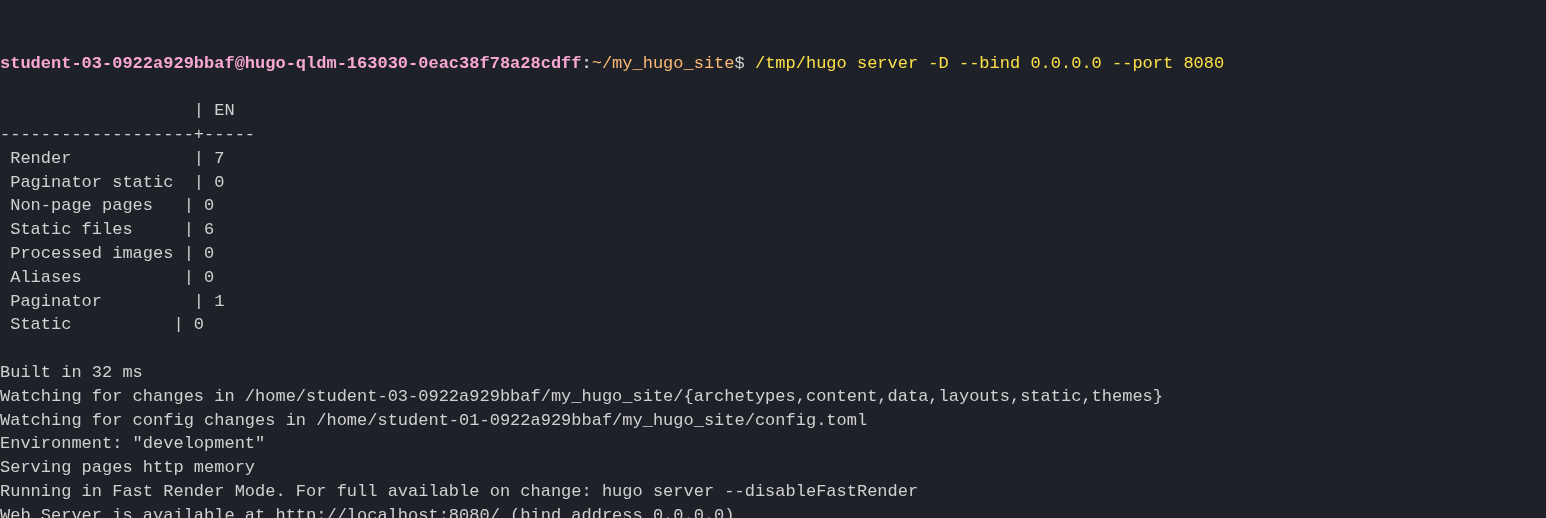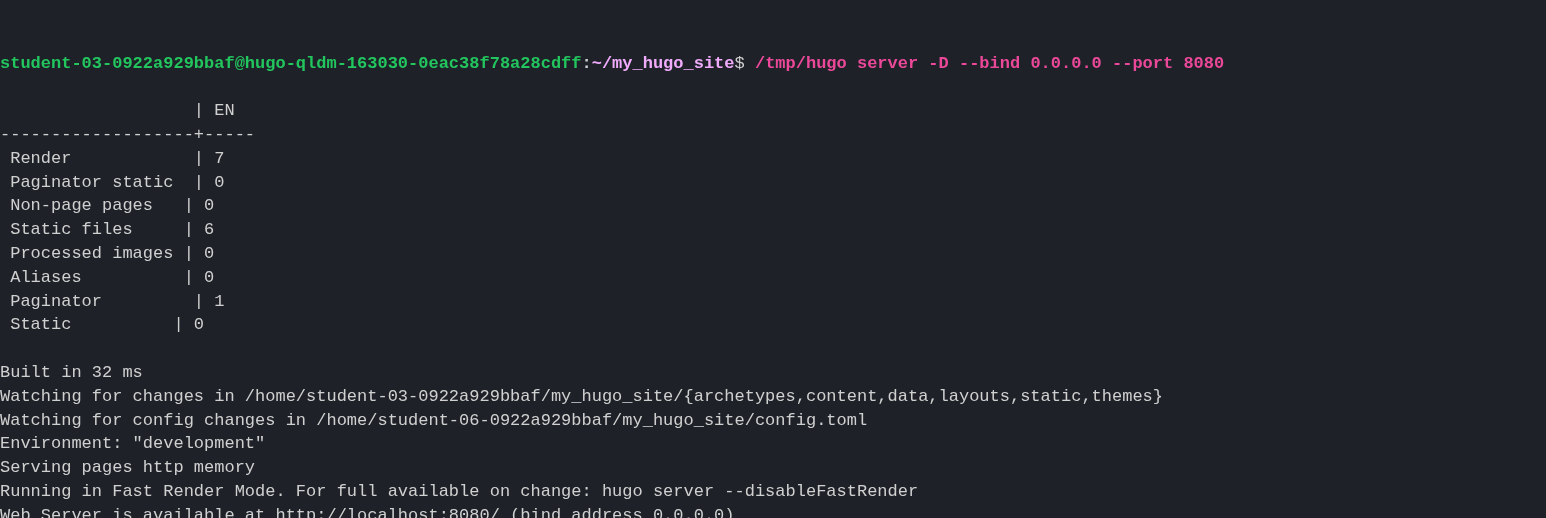--- a/index.html
+++ b/index.html
@@ -13,37 +13,36 @@
       font-family: 'Consolas', 'Monaco', 'Courier New', monospace;
       font-size: 17px;
       line-height: 1.4;
       padding: 4px 0;
       white-space: pre;
       width: 1546px;
       height: 518px;
       overflow: hidden;
     }
     .prompt-user {
-      color: #22c55e;
+      color: #f9a8d4;
       font-weight: bold;
     }
     .prompt-sep {
       color: #d0d0d0;
       font-weight: bold;
     }
     .prompt-path {
-      color: #f0abfc;
-      font-weight: bold;
+      color: #fdba74;
+      font-weight: normal;
     }
     .prompt-dollar {
       color: #d0d0d0;
     }
     .command {
-      color: #ec4899;
-      font-weight: bold;
+      color: #fde047;
     }
     .output {
       color: #d0d0d0;
     }
   </style>
 </head>
 <body>
 
 <span class="prompt-user">student-03-0922a929bbaf@hugo-qldm-163030-0eac38f78a28cdff</span><span class="prompt-sep">:</span><span class="prompt-path">~/my_hugo_site</span><span class="prompt-dollar">$</span><span class="command"> /tmp/hugo server -D --bind 0.0.0.0 --port 8080</span>
 <span class="output"></span>
@@ -53,20 +52,20 @@
 <span class="output"> Paginator static  </span><span class="output">|</span><span class="output"> 0</span><span class="output">  </span>
 <span class="output"> Non-page pages   </span><span class="output">|</span><span class="output"> 0</span><span class="output">  </span>
 <span class="output"> Static files     </span><span class="output">|</span><span class="output"> 6</span><span class="output">  </span>
 <span class="output"> Processed images </span><span class="output">|</span><span class="output"> 0</span><span class="output">  </span>
 <span class="output"> Aliases          </span><span class="output">|</span><span class="output"> 0</span><span class="output">  </span>
 <span class="output"> Paginator         </span><span class="output">|</span><span class="output"> 1</span><span class="output">  </span>
 <span class="output"> Static          </span><span class="output">|</span><span class="output"> 0</span><span class="output">  </span>
 <span class="output"></span>
 <span class="output">Built in 32 ms</span>
 <span class="output">Watching for changes in /home/student-03-0922a929bbaf/my_hugo_site/{archetypes,content,data,layouts,static,themes}</span>
-<span class="output">Watching for config changes in /home/student-06-0922a929bbaf/my_hugo_site/config.toml</span>
+<span class="output">Watching for config changes in /home/student-01-0922a929bbaf/my_hugo_site/config.toml</span>
 <span class="output">Environment: "development"</span>
 <span class="output">Serving pages http memory</span>
 <span class="output">Running in Fast Render Mode. For full available on change: hugo server --disableFastRender</span>
 <span class="output">Web Server is available at http://localhost:8080/ (bind address 0.0.0.0)</span>
 
 
 
 
 </body></html>

